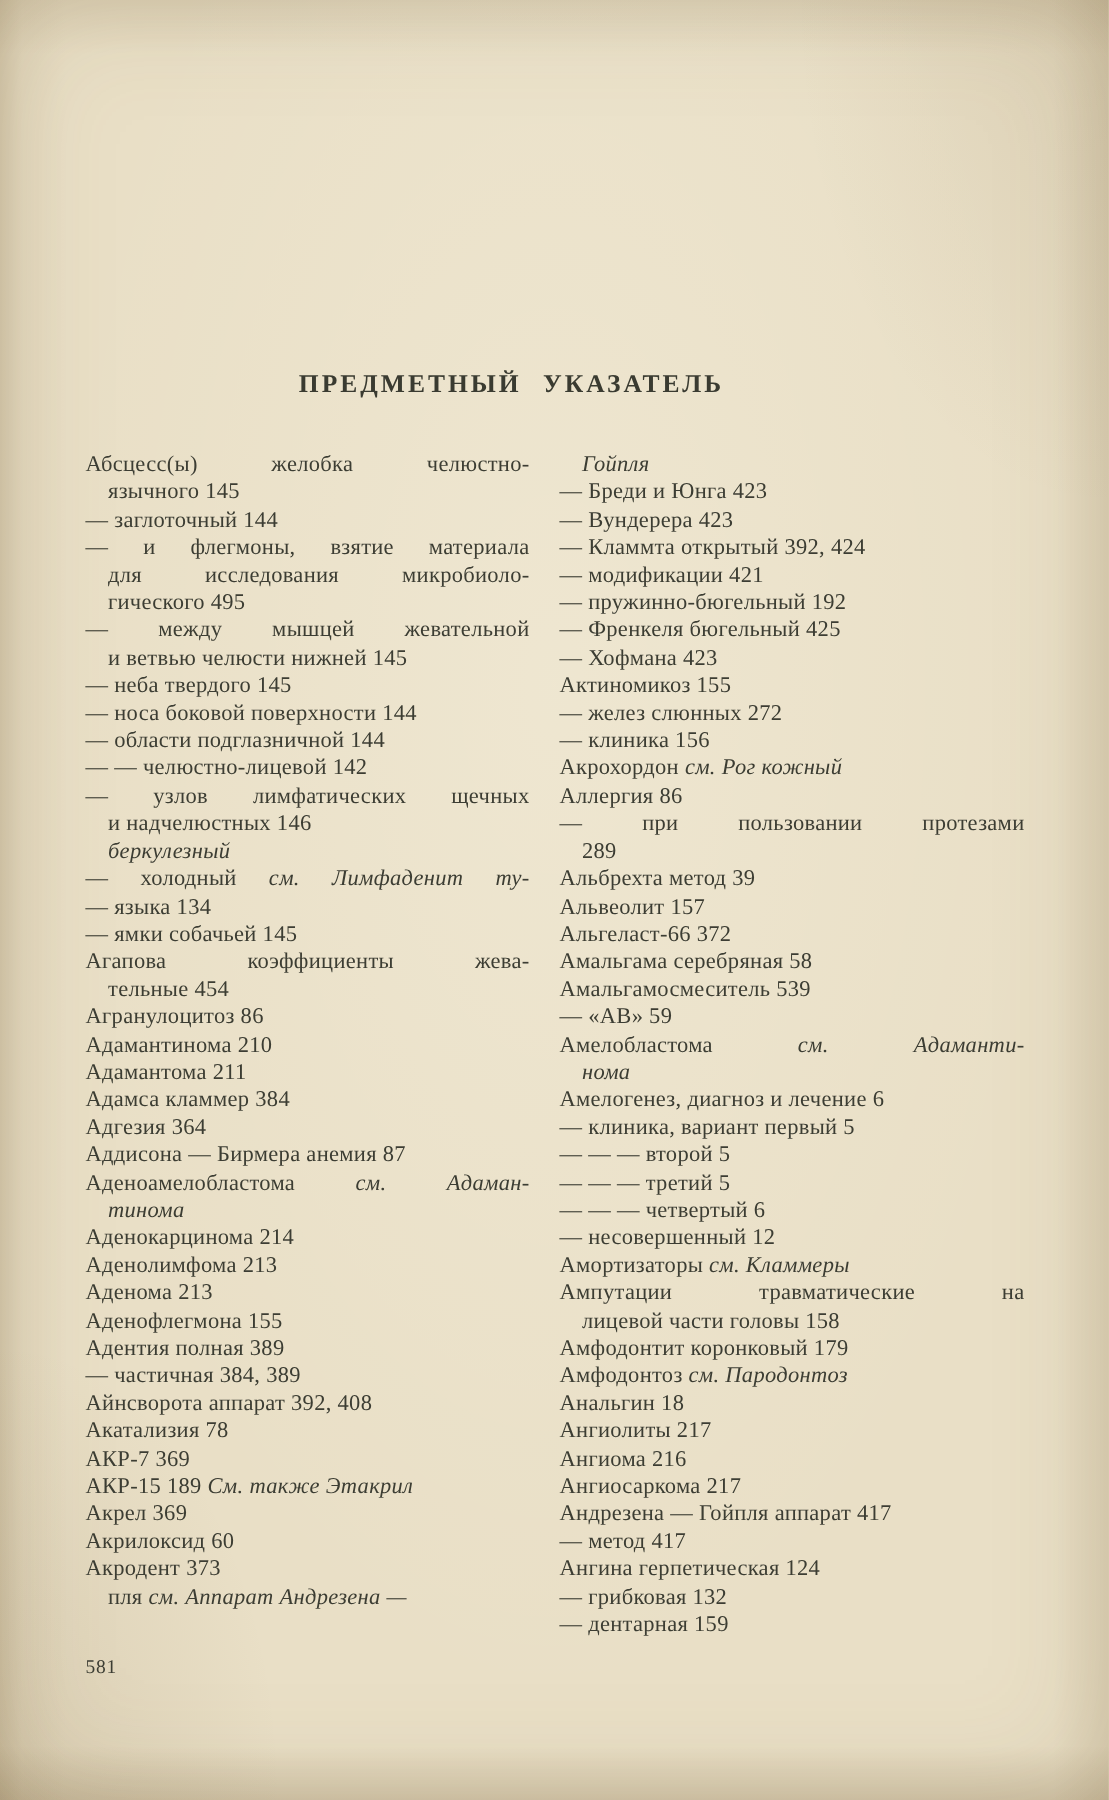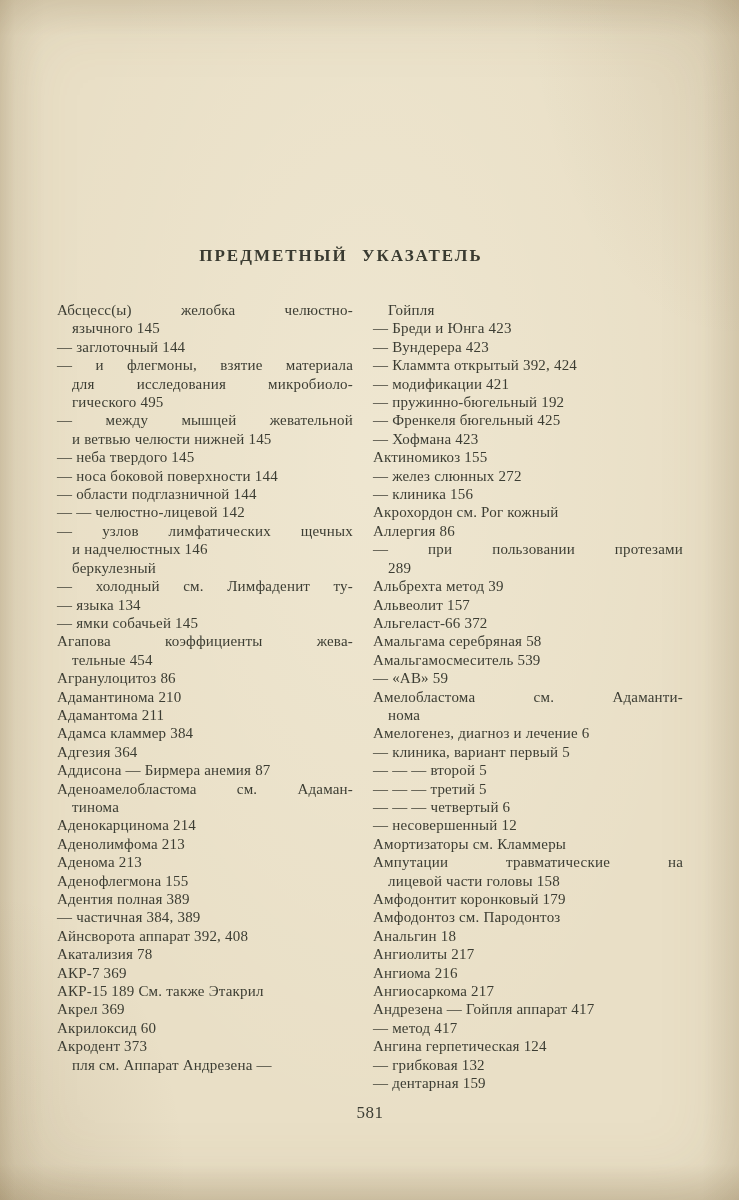--- a/index.html
+++ b/index.html
@@ -47,27 +47,27 @@
   .line {
     font-size: 15px;
     line-height: 18.4px;
     letter-spacing: 0.2px;
   }
   .line.cont { padding-left: 15px; }
   .line.just {
     text-align: justify;
     text-align-last: justify;
   }
-  .it { }
+  .it { font-style: italic; }
   .page-number {
     position: absolute;
     top: 1103px; left: 57px;
     width: 626px;
-    text-align: center;
-    font-size: 17px;
+    text-align: left;
+    font-size: 13px;
     letter-spacing: 0.5px;
     color: #3c3d33;
   }
 </style>
 </head>
 <body>
 
 <div class="page">
   <h1 class="title">ПРЕДМЕТНЫЙ УКАЗАТЕЛЬ</h1>
   <div class="columns">

